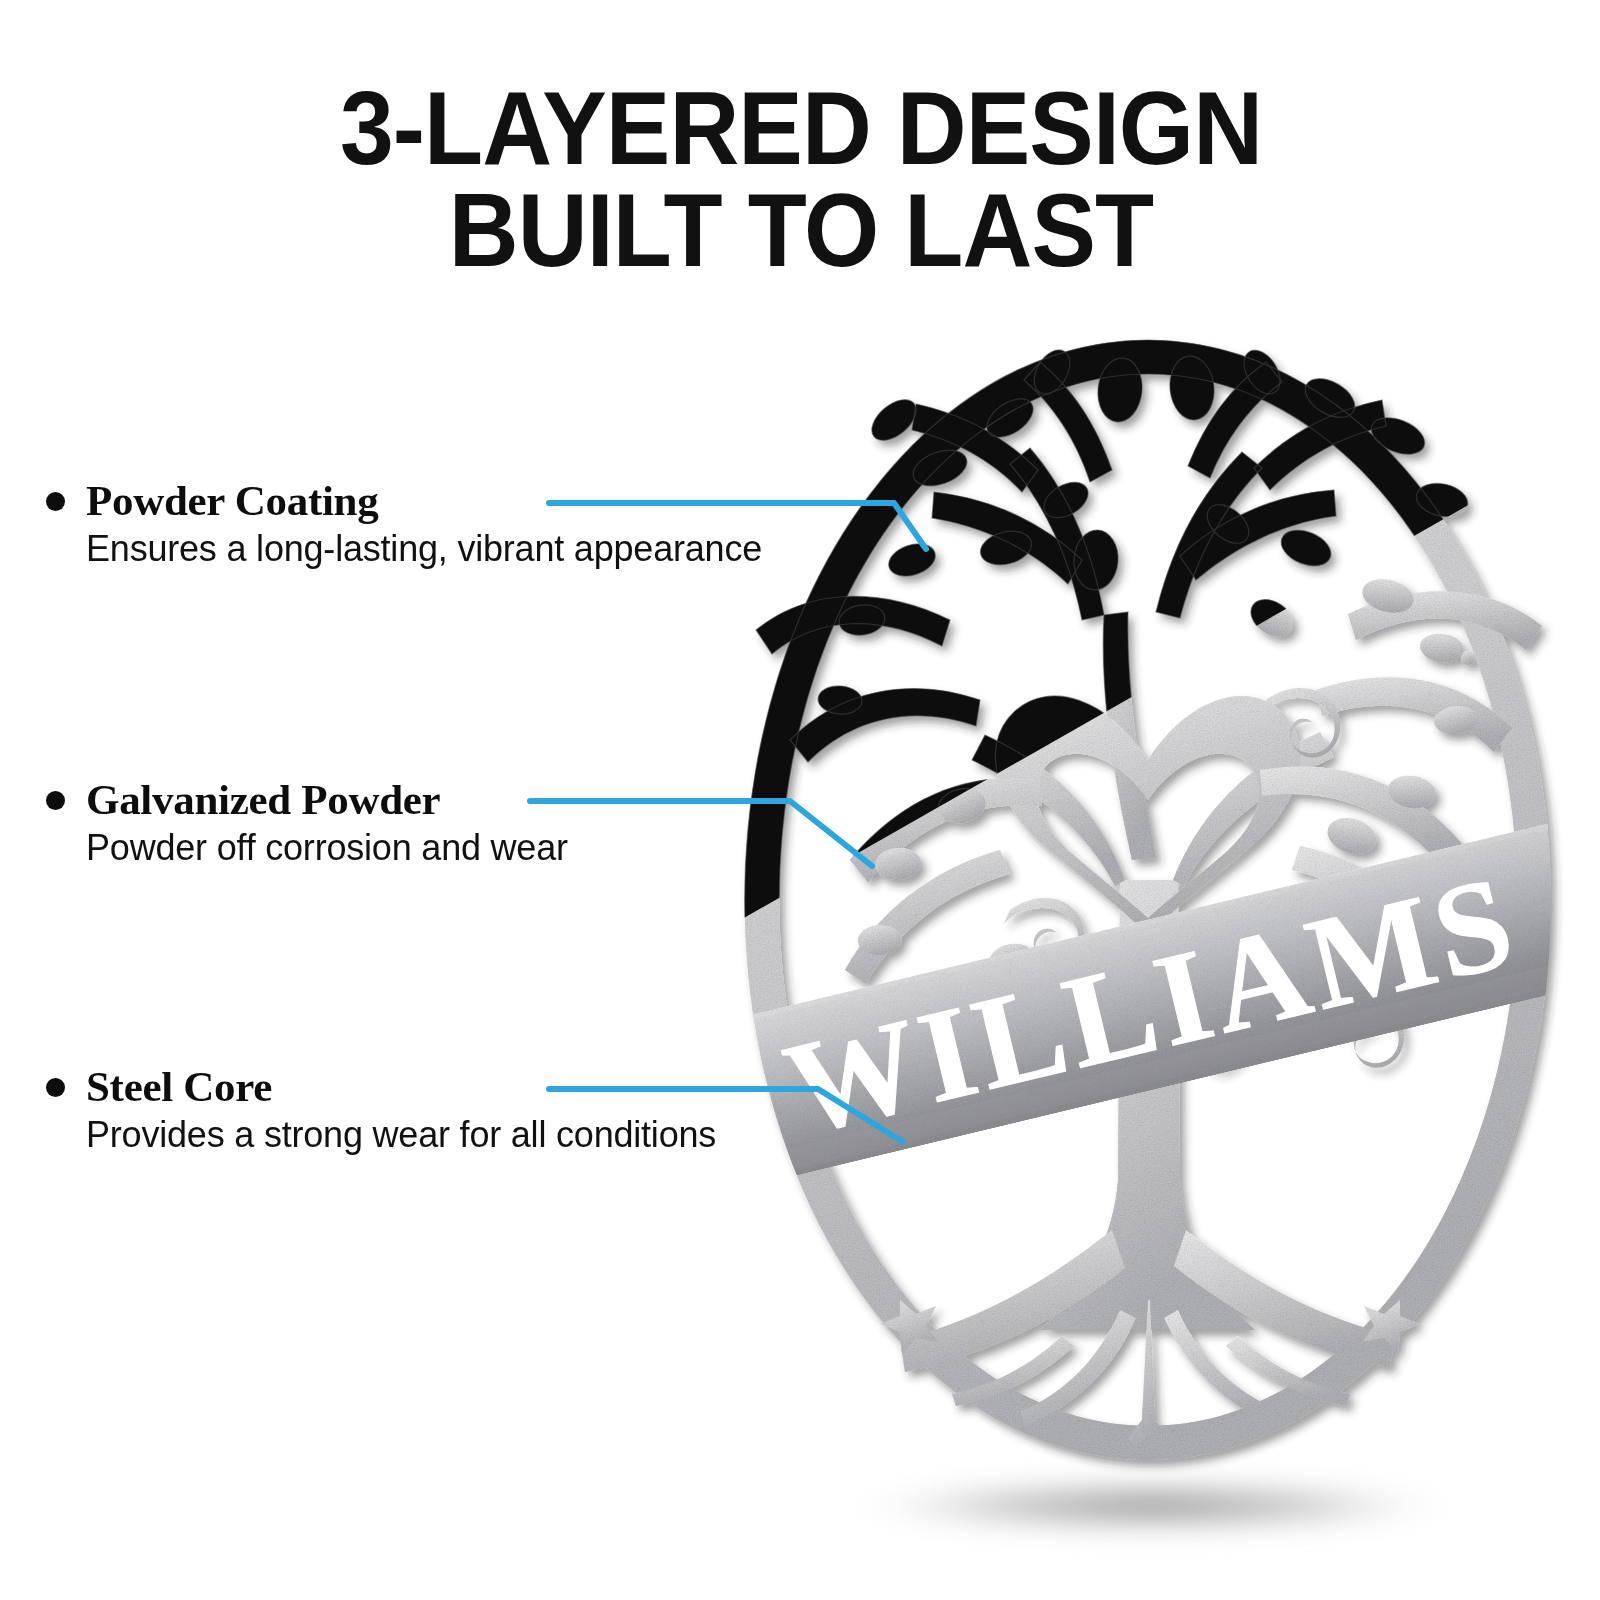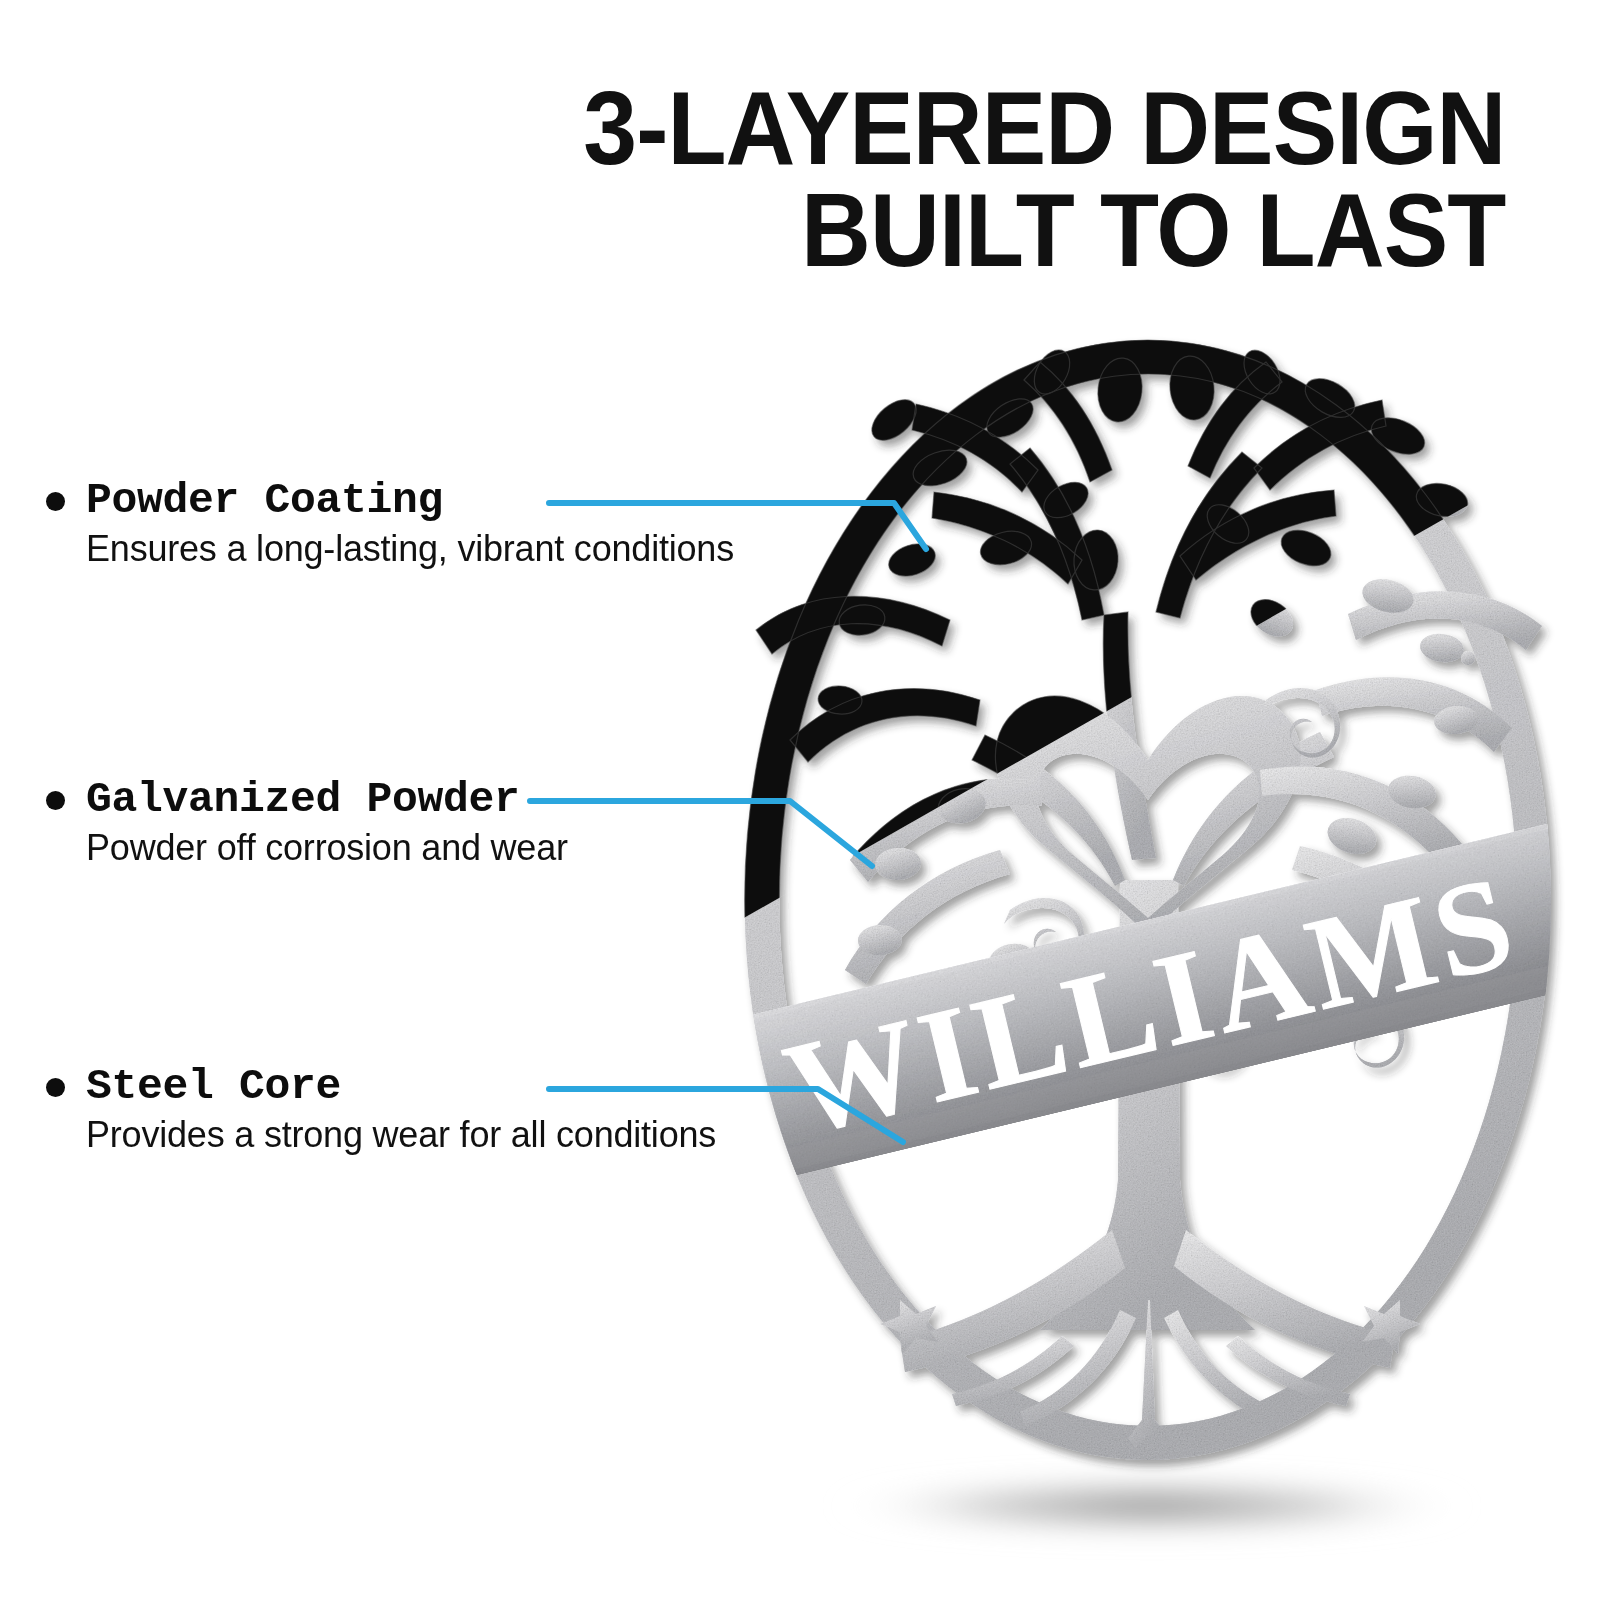--- a/index.html
+++ b/index.html
@@ -8,23 +8,24 @@
     background:#ffffff;
     font-family:"Liberation Sans", sans-serif;
     overflow:hidden;
     position:relative;
   }
   #stage{position:absolute;inset:0;width:1600px;height:1600px;}
 
   
   .title-block{
     position:absolute;left:0;top:78px;width:1560px;
-    text-align:right;
+    text-align:center;
     line-height:0.98;
     color:#111111;
+    padding-left:21px;
   }
   .title-line{
     display:block;
     font-family:"Liberation Sans Narrow","Liberation Sans",sans-serif;
     font-weight:700;
     font-size:104px;
     letter-spacing:-1px;
     transform:scaleX(.93);
     transform-origin:center;
     white-space:nowrap;
@@ -33,21 +34,21 @@
 
   
   .callout{position:absolute;}
   .callout .bullet{
     position:absolute;left:0;top:10px;
     width:19px;height:19px;border-radius:50%;
     background:#0d0d0d;
   }
   .callout .heading{
     position:absolute;left:40px;top:-6px;
-    font-family:Liberation Mono, monospace;
+    font-family:Liberation Serif, serif;
     font-weight:700;
     font-size:43px;
     color:#0d0d0d;
     white-space:nowrap;
     letter-spacing:-0.3px;
   }
   .callout .sub{
     position:absolute;left:40px;top:46px;
     font-family:"Liberation Sans Narrow","Liberation Sans",sans-serif;
     font-weight:400;
@@ -281,21 +282,21 @@
 
   <svg id="leaders" viewBox="0 0 1600 1600" xmlns="http://www.w3.org/2000/svg">
     <polyline points="549,503 894,503 926,549" fill="none" stroke="#2ba6de" stroke-width="6" stroke-linejoin="round" stroke-linecap="round"></polyline>
     <polyline points="530,801 790,801 872,866" fill="none" stroke="#2ba6de" stroke-width="6" stroke-linejoin="round" stroke-linecap="round"></polyline>
     <polyline points="549,1089 818,1089 903,1142" fill="none" stroke="#2ba6de" stroke-width="6" stroke-linejoin="round" stroke-linecap="round"></polyline>
   </svg>
 
   <div class="callout co1">
     <span class="bullet"></span>
     <span class="heading">Powder Coating</span>
-    <span class="sub">Ensures a long-lasting, vibrant conditions</span>
+    <span class="sub">Ensures a long-lasting, vibrant appearance</span>
   </div>
 
   <div class="callout co2">
     <span class="bullet"></span>
     <span class="heading">Galvanized Powder</span>
     <span class="sub">Powder off corrosion and wear</span>
   </div>
 
   <div class="callout co3">
     <span class="bullet"></span>

